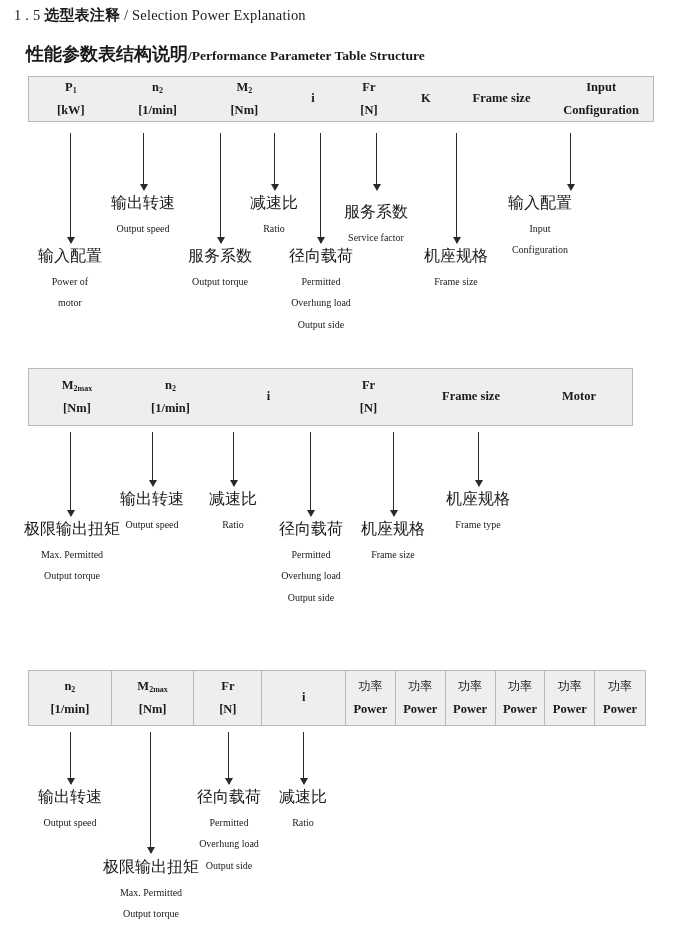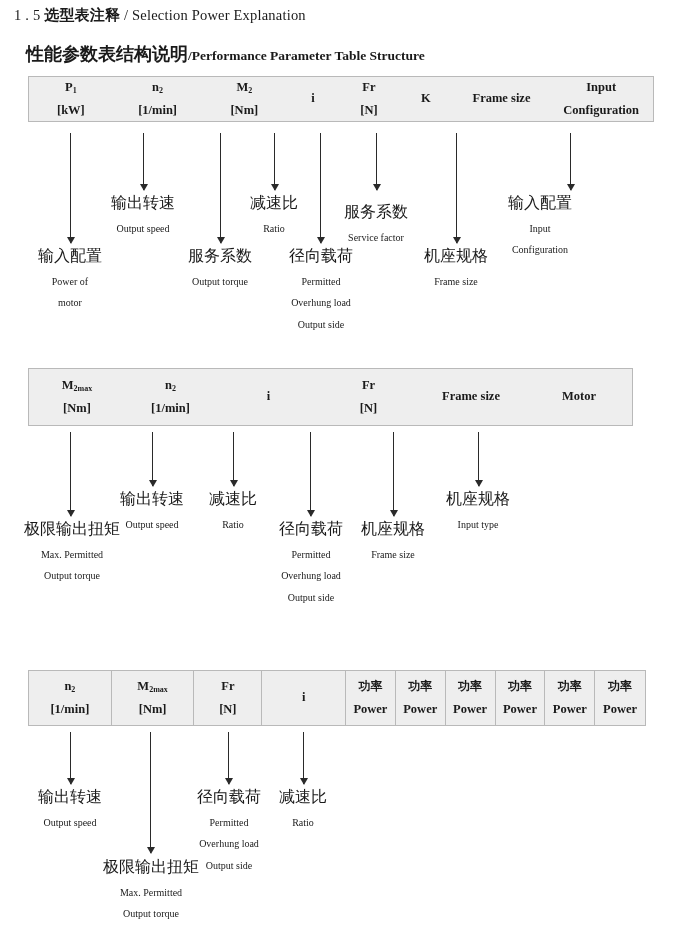--- a/index.html
+++ b/index.html
@@ -39,21 +39,21 @@
   }
   .cell{
     display:flex;flex-direction:column;align-items:center;justify-content:center;
     box-sizing:border-box;
     font-family:"Liberation Serif",serif;font-weight:bold;
     font-size:12.5px;line-height:1.55;text-align:center;
   }
   .cell.div{border-right:1px solid #b9b9b9;}
   .cell .l1{white-space:nowrap;}
   .cell .l2{white-space:nowrap;}
-  .cell .cnlab{font-family:"DejaVu Sans",sans-serif;font-weight:bold;font-size:12px;}
+  .cell .cnlab{font-family:"DejaVu Sans",sans-serif;font-weight:normal;font-size:12px;}
   .cell sub{font-size:8px;font-weight:bold;vertical-align:baseline;position:relative;top:2px;}
   .gap{height:4px;}
 
   
   .arrow{position:absolute;width:1px;background:#2a2a2a;}
   .arrow:after{
     content:"";position:absolute;left:-3.5px;bottom:-1px;
     width:0;height:0;
     border-left:4px solid transparent;
     border-right:4px solid transparent;
@@ -212,21 +212,21 @@
   <div class="note" style="left:102px;top:488px;width:100px;">
     <span class="cn">输出转速</span>
     <span class="en">Output speed</span>
   </div>
   <div class="note" style="left:193px;top:488px;width:80px;">
     <span class="cn">减速比</span>
     <span class="en">Ratio</span>
   </div>
   <div class="note" style="left:428px;top:488px;width:100px;">
     <span class="cn">机座规格</span>
-    <span class="en">Input type</span>
+    <span class="en">Frame type</span>
   </div>
 
   <div class="note" style="left:16px;top:518px;width:112px;">
     <span class="cn">极限输出扭矩</span>
     <span class="en">Max. Permitted</span>
     <span class="en">Output  torque</span>
   </div>
   <div class="note" style="left:256px;top:518px;width:110px;">
     <span class="cn">径向载荷</span>
     <span class="en">Permitted</span>

